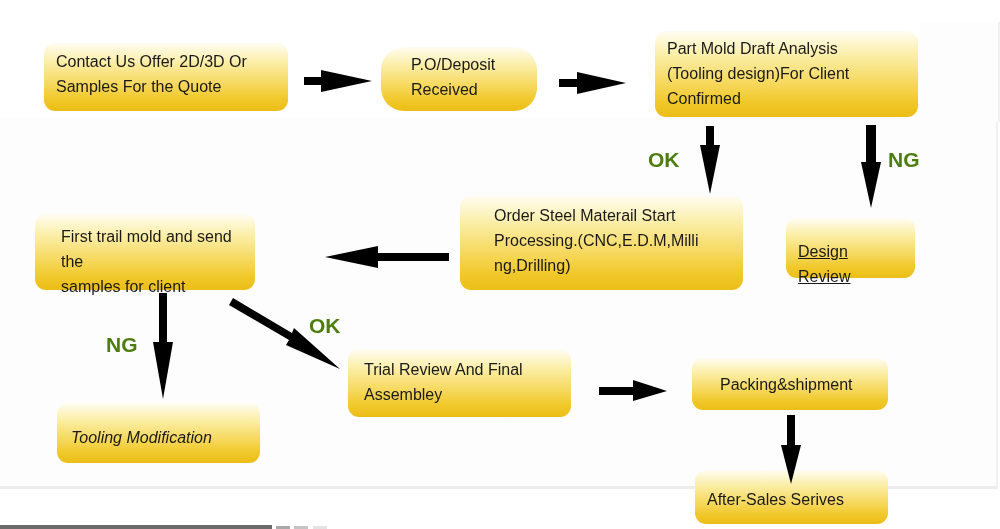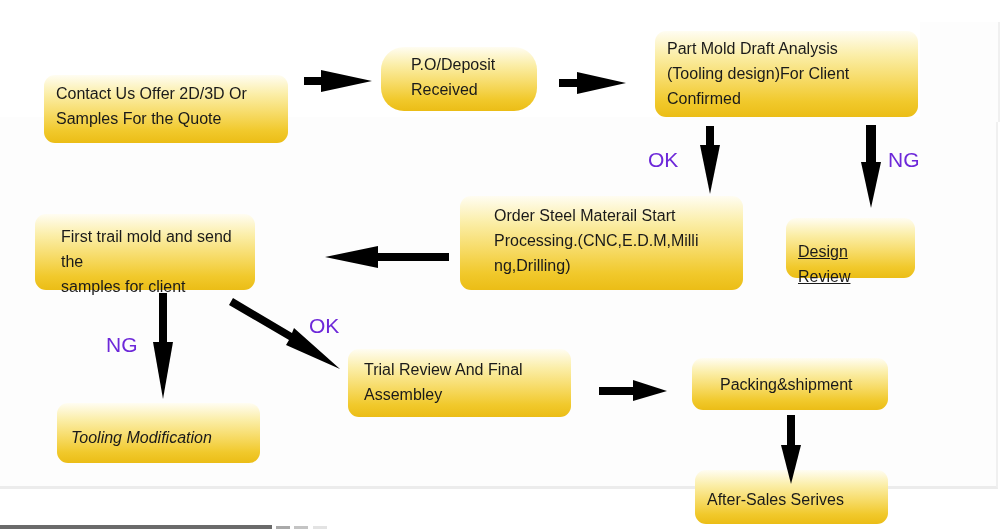--- a/index.html
+++ b/index.html
@@ -22,35 +22,35 @@
   .box {
     position: absolute; box-sizing: border-box;
     border-radius: 11px;
     background: linear-gradient(to bottom, #fffdf2 0%, #fbeea8 28%, #f7dc6a 55%, #f1c92c 82%, #ebbd16 100%);
     color: #1a1a1a;
     font-size: 16px; line-height: 25px;
     padding: 0 12px;
   }
   .box span { display: block; white-space: pre-line; }
   .label {
-    position: absolute; font-weight: normal; font-size: 21px; color: #6d28d9;
+    position: absolute; font-weight: bold; font-size: 21px; color: #4d7c0f;
   }
   svg.arrows { position: absolute; left: 0; top: 0; }
   .bottom-bar {
     position: absolute; left: 0; top: 525px; width: 272px; height: 4px; background: #6b6b6b;
   }
   .bottom-seg { position: absolute; top: 526px; height: 3px; width: 14px; }
 </style>
 </head>
 <body>
 
 <div class="panel"></div>
 <div class="panel-top-right"></div>
 
-<div class="box" style="left:44px; top:43px; width:244px; height:68px; padding-top:6px;margin-top:32px;">
+<div class="box" style="left:44px; top:43px; width:244px; height:68px; padding-top:6px;">
   <span>Contact Us Offer 2D/3D Or
 Samples For the Quote</span>
 </div>
 
 <div class="box" style="left:381px; top:47px; width:156px; height:64px; padding-top:5px; padding-left:30px;border-radius:23px;">
   <span>P.O/Deposit
 Received</span>
 </div>
 
 <div class="box" style="left:655px; top:31px; width:263px; height:86px; padding-top:5px;">

